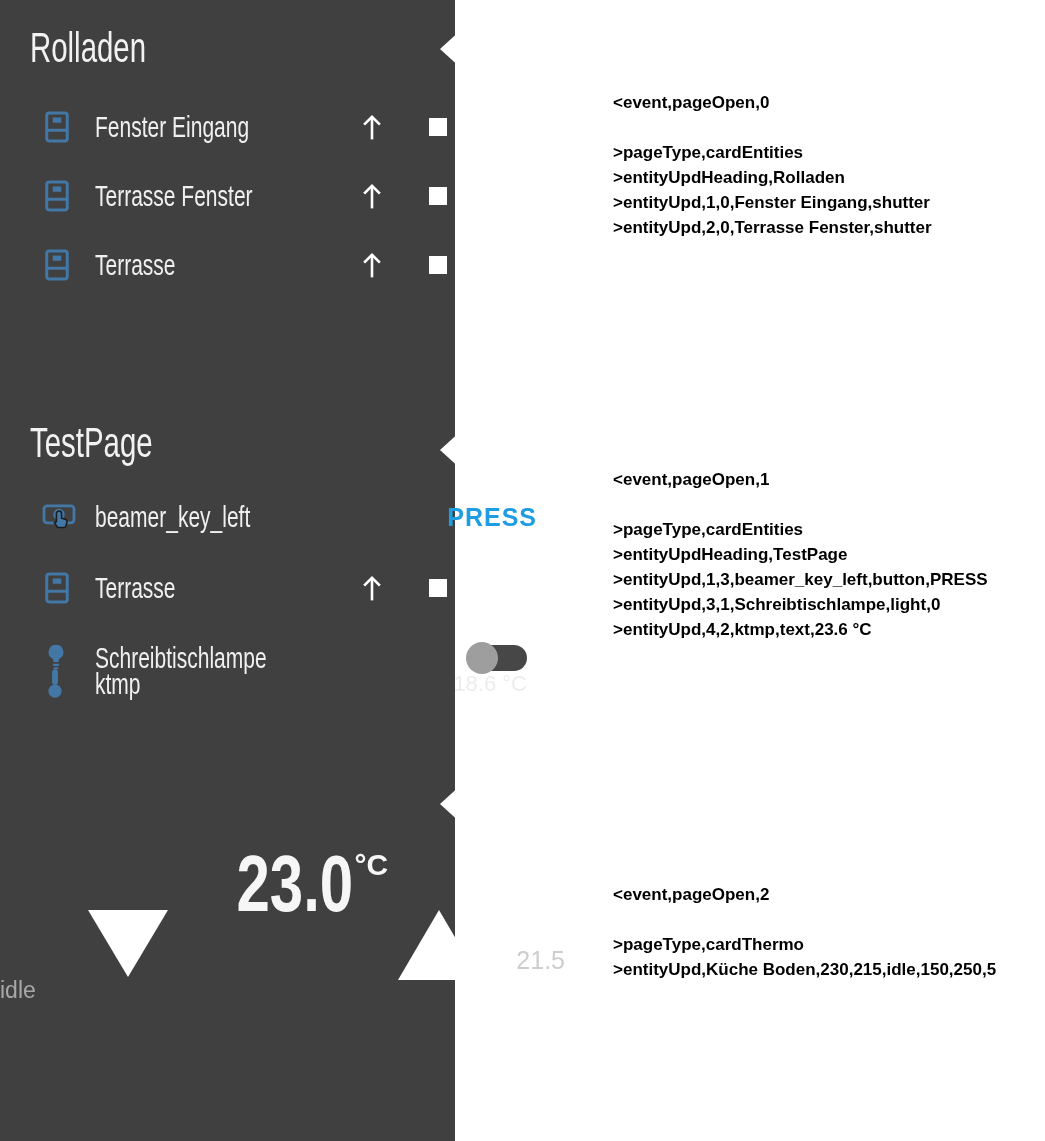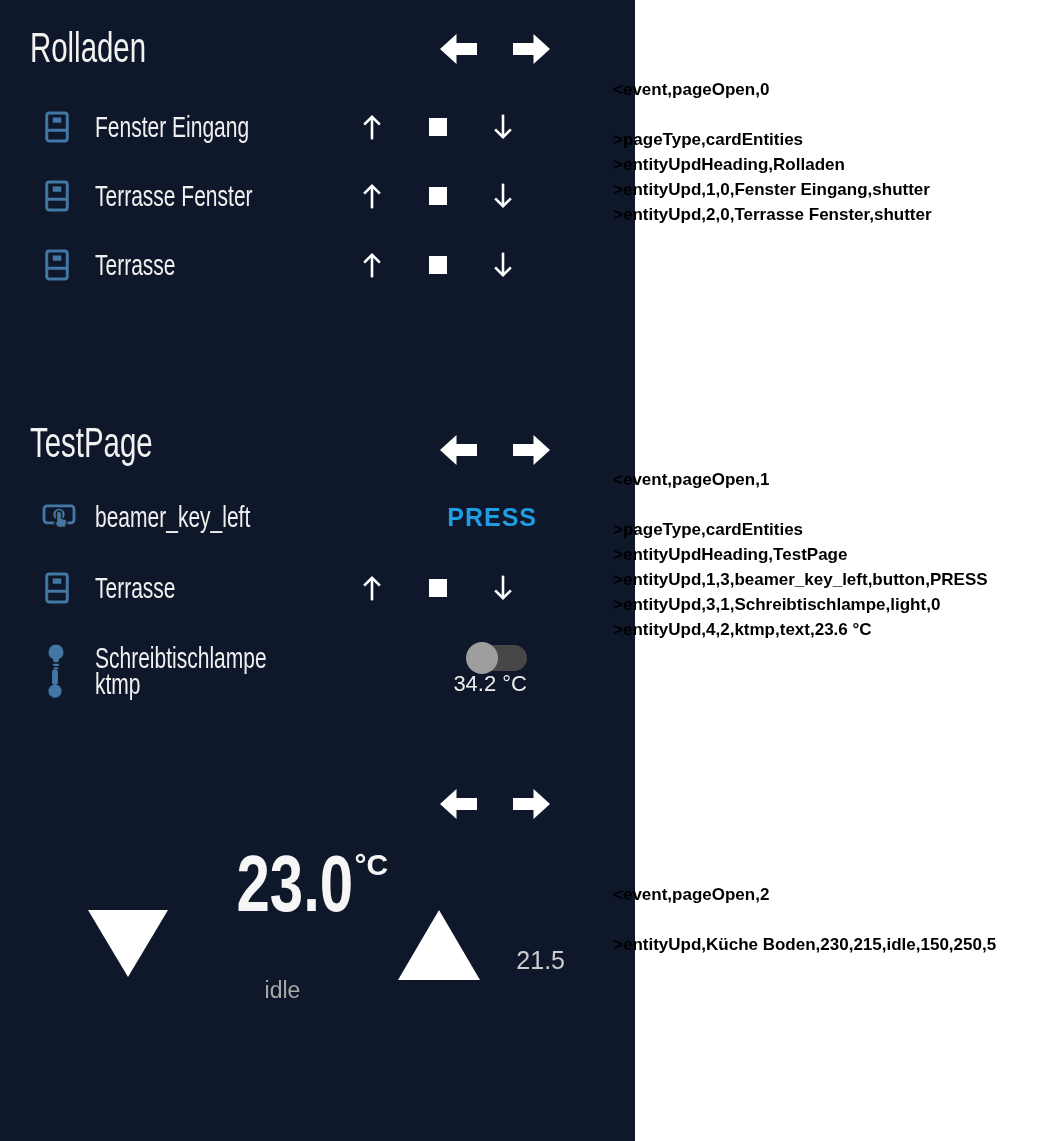--- a/index.html
+++ b/index.html
@@ -1,19 +1,19 @@
 <!DOCTYPE html>
 <html><head>
 <meta charset="utf-8">
 <style>
   html,body{margin:0;padding:0;background:#ffffff;}
   body{width:1045px;height:1141px;position:relative;font-family:"Liberation Sans",sans-serif;overflow:hidden;}
 
   
-  .panel{position:absolute;left:0;top:0;width:635px;height:1141px;background:#0f172a;}
+  .panel{position:absolute;left:0;top:0;width:455px;height:1141px;background:#404040;}
   .heading{position:absolute;left:30px;height:44px;line-height:44px;color:#f2f2f2;
            font-size:42px;font-weight:400;transform:scaleX(0.70);transform-origin:0 50%;white-space:nowrap;}
   .nav{position:absolute;width:38px;height:32px;color:#ffffff;cursor:pointer;}
   .nav svg{display:block;width:37px;height:32px;}
 
   .row{position:absolute;left:0;width:565px;height:44px;}
   .row .eicon{position:absolute;left:42px;top:50%;transform:translateY(-50%);color:#4377a6;}
   .row .eicon svg{display:block;}
   .row .label{position:absolute;left:95px;top:50%;color:#f0f0f0;font-size:30px;white-space:nowrap;
               transform:translateY(-50%) scaleX(0.70);transform-origin:0 50%;}
@@ -33,21 +33,21 @@
 
   
   .thermo-temp{position:absolute;left:0;top:855px;width:565px;text-align:center;
                line-height:58px;font-weight:bold;color:#f6f6f6;white-space:nowrap;padding-left:20px;}
   .thermo-temp .big{font-size:80px;display:inline-block;transform:scaleX(0.75);}
   .thermo-temp .unit{font-size:30px;position:relative;top:-36px;margin-left:-18px;}
   .tri{position:absolute;width:0;height:0;cursor:pointer;}
   .tri-down{left:88px;top:910px;border-left:40px solid transparent;border-right:40px solid transparent;border-top:67px solid #ffffff;}
   .tri-up{left:398px;top:910px;border-left:41px solid transparent;border-right:41px solid transparent;border-bottom:70px solid #ffffff;}
   .setpoint{position:absolute;left:0;top:948px;width:565px;text-align:right;font-size:25px;line-height:25px;color:#cdcdcd;}
-  .hvac-state{position:absolute;left:0;top:978px;width:565px;text-align:center;font-size:23px;line-height:25px;color:#a8a8a8;}
+  .hvac-state{position:absolute;left:0;top:978px;width:565px;text-align:left;font-size:23px;line-height:25px;color:#a8a8a8;}
   .thermo-title{position:absolute;left:0;top:1082px;width:565px;text-align:center;font-size:31px;line-height:34px;color:#f0f0f0;}
 
   
   .log-block{position:absolute;left:613px;color:#000000;font-weight:bold;font-size:17px;}
   .log-line{height:25px;line-height:25px;white-space:pre;}
   .hidden-defs{position:absolute;width:0;height:0;overflow:hidden;}
 </style>
 </head>
 <body>
 
@@ -226,21 +226,21 @@
     <span class="toggle-knob"></span>
   </span>
 
   <div class="row" style="top:662px">
     <span class="eicon">
         <svg width="26" height="33">
           <use href="#i-thermo"></use>
         </svg>
       </span>
     <span class="label">ktmp</span>
-    <span class="text-value">34.2 °C</span>
+    <span class="text-value">18.6 °C</span>
   </div>
 
   <span class="nav" style="left:440px;top:788px">
       <svg>
         <use href="#i-nav-left"></use>
       </svg>
     </span>
   <span class="nav" style="left:513px;top:788px">
       <svg>
         <use href="#i-nav-right"></use>
@@ -252,21 +252,21 @@
   </div>
 
   <div class="tri tri-down"></div>
   <div class="tri tri-up"></div>
 
   <div class="setpoint">21.5</div>
   <div class="hvac-state">idle</div>
 
 </div>
 
-<div class="log-block" style="top:77px">
+<div class="log-block" style="top:90px">
   <div class="log-line">&lt;event,pageOpen,0</div>
   <div class="log-line"></div>
   <div class="log-line">&gt;pageType,cardEntities</div>
   <div class="log-line">&gt;entityUpdHeading,Rolladen</div>
   <div class="log-line">&gt;entityUpd,1,0,Fenster Eingang,shutter</div>
   <div class="log-line">&gt;entityUpd,2,0,Terrasse Fenster,shutter</div>
 </div>
 
 <div class="log-block" style="top:467px">
   <div class="log-line">&lt;event,pageOpen,1</div>
@@ -274,14 +274,15 @@
   <div class="log-line">&gt;pageType,cardEntities</div>
   <div class="log-line">&gt;entityUpdHeading,TestPage</div>
   <div class="log-line">&gt;entityUpd,1,3,beamer_key_left,button,PRESS</div>
   <div class="log-line">&gt;entityUpd,3,1,Schreibtischlampe,light,0</div>
   <div class="log-line">&gt;entityUpd,4,2,ktmp,text,23.6 °C</div>
 </div>
 
 <div class="log-block" style="top:882px">
   <div class="log-line">&lt;event,pageOpen,2</div>
   <div class="log-line"></div>
+  <div class="log-line">&gt;pageType,cardThermo</div>
   <div class="log-line">&gt;entityUpd,Küche Boden,230,215,idle,150,250,5</div>
 </div>
 
 </body></html>

